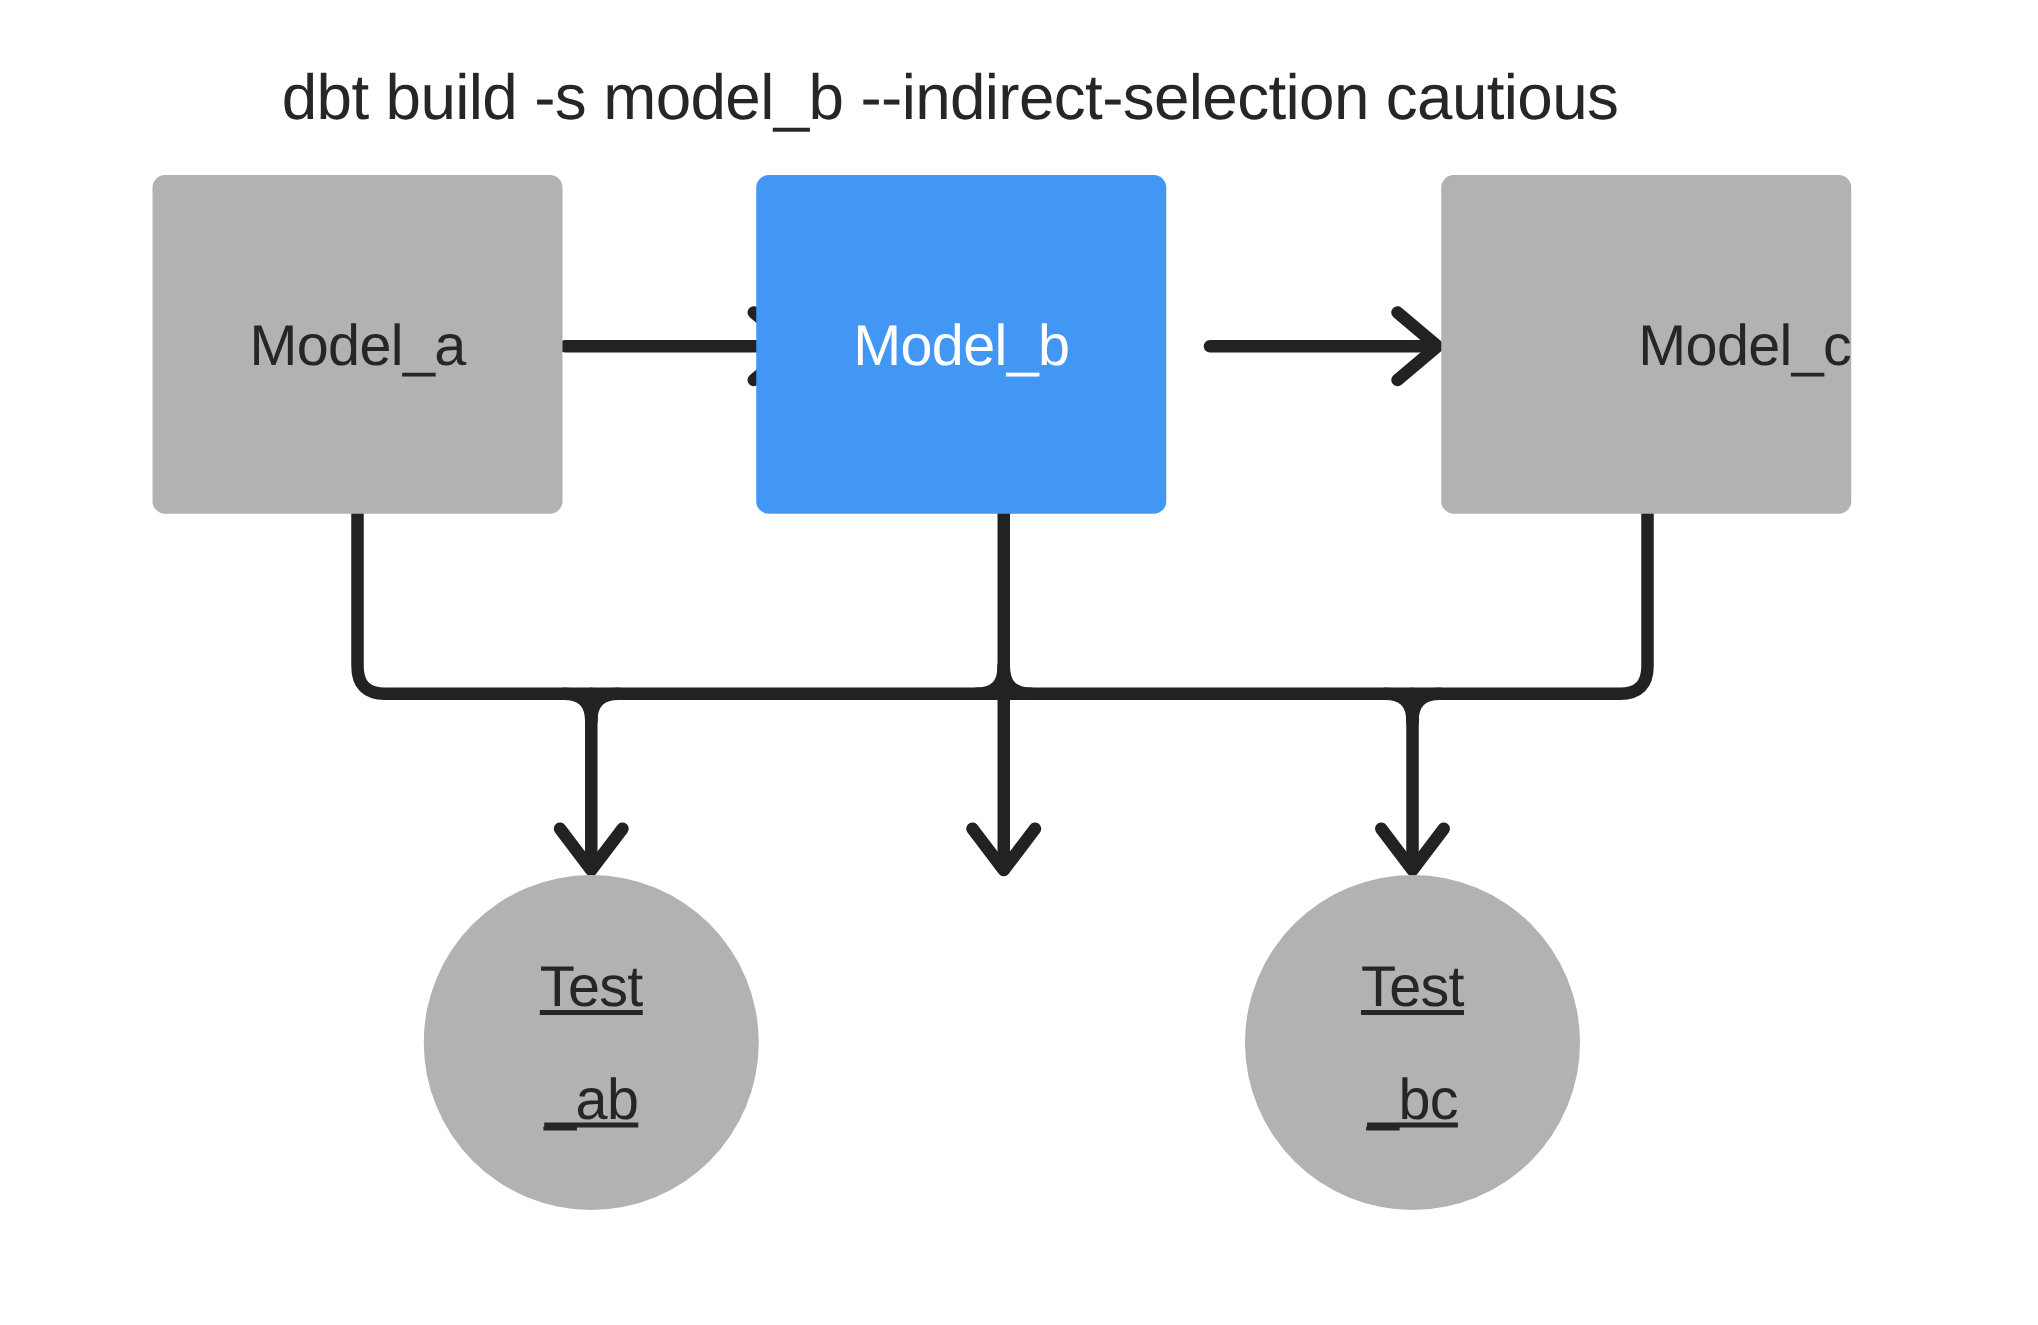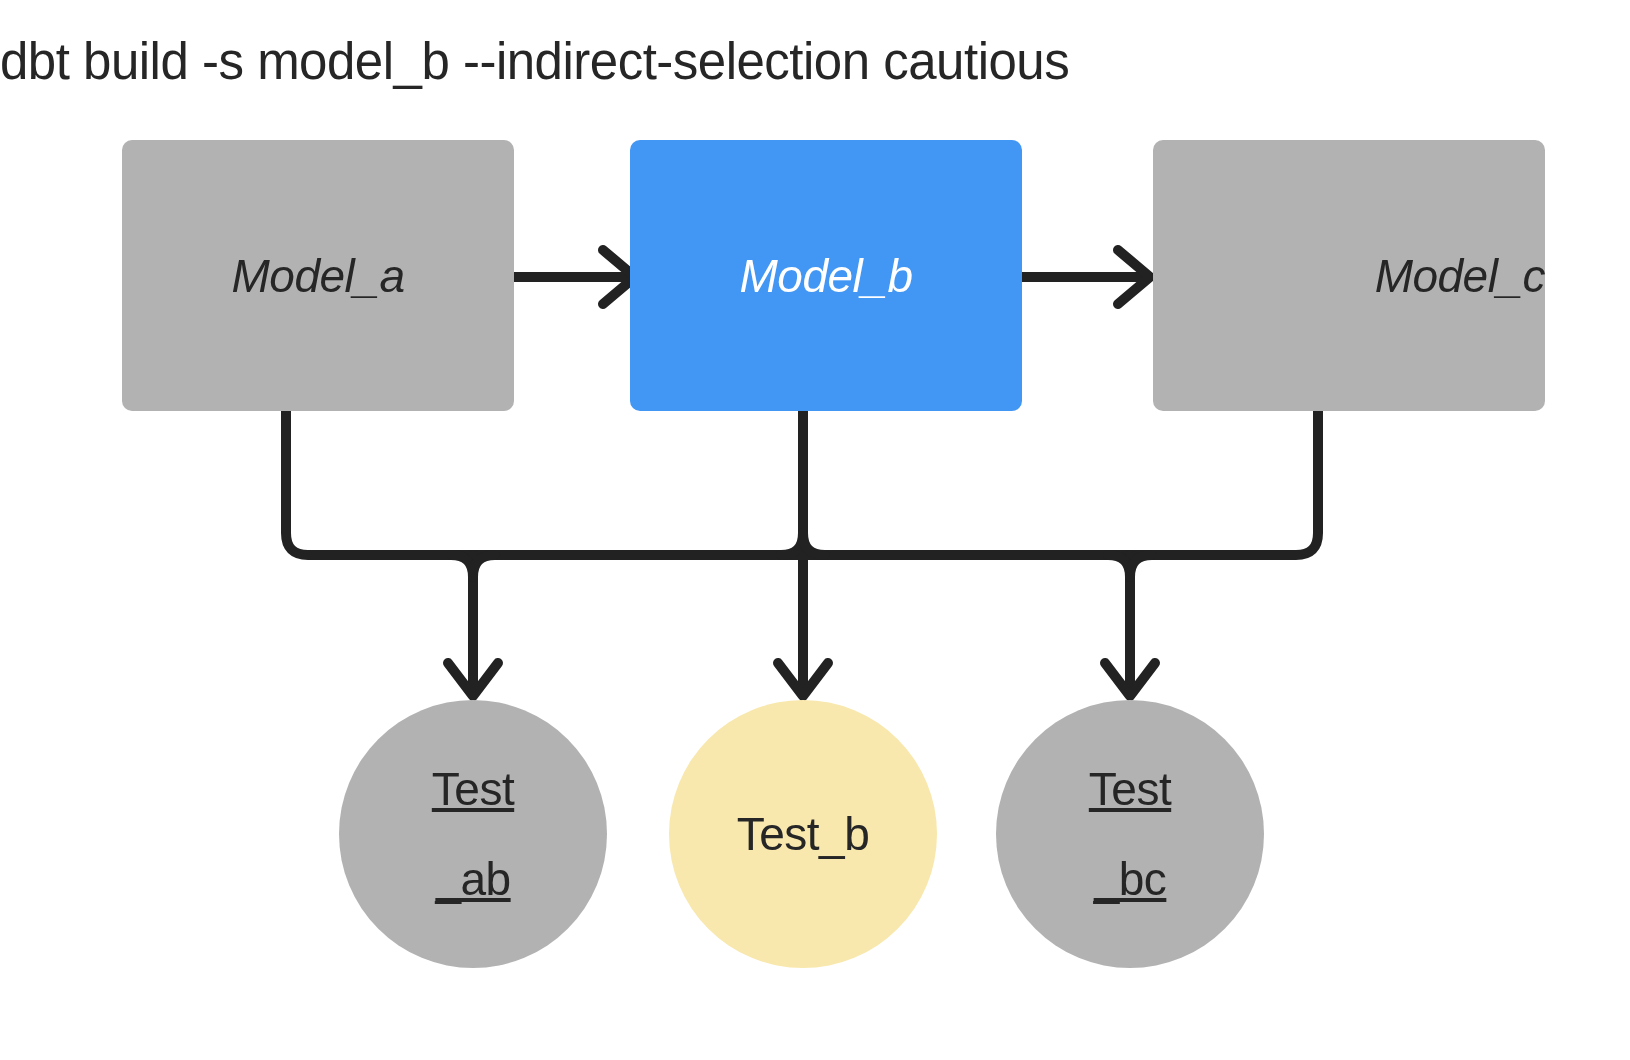--- a/index.html
+++ b/index.html
@@ -10,52 +10,52 @@
   }
   .canvas {
     position: relative;
     width: 1630px;
     height: 1060px;
     background: var(--background, #ffffff);
     overflow: hidden;
   }
   .title {
     position: absolute;
-    top: 32px;
+    top: 48px;
     left: 0;
     width: 1520px;
+    text-align: center;
     font-size: 51px;
     letter-spacing: -0.5px;
     color: var(--text-dark, #1f1f1f);
     white-space: nowrap;
   }
   .edge-layer {
     position: absolute;
     top: 0;
     left: 0;
   }
   .edge {
     fill: none;
     stroke: var(--edge, #222222);
     stroke-width: 10;
     stroke-linecap: round;
     stroke-linejoin: round;
   }
   .node {
     position: absolute;
-    width: 392px;
+    width: 328px;
     height: 271px;
     top: 140px;
     border-radius: 10px;
     display: flex;
     align-items: center;
     justify-content: center;
     font-size: 46px;
     letter-spacing: -0.5px;
-    font-style: italic;
   }
   .node.gray   { background: var(--node-gray, #b2b2b2); color: var(--text-dark, #2a2a2a); }
   .node.blue   { background: var(--node-selected, #4296f4); color: var(--text-light, #ffffff); }
   .circle {
     position: absolute;
     width: 268px;
     height: 268px;
     top: 700px;
     border-radius: 50%;
     display: flex;
@@ -64,21 +64,21 @@
     justify-content: center;
     font-size: 46px;
     letter-spacing: -0.5px;
     line-height: 90px;
     color: var(--text-dark, #2a2a2a);
     text-align: center;
   }
   .circle.gray   { background: var(--node-gray, #b2b2b2); text-decoration: underline; }
   .circle.yellow { background: var(--node-indirect, #f8e8ad); }
   .node-a { left: 122px; }
-  .node-b { left: 630px; text-align: right; }
+  .node-b { left: 605px; text-align: right; }
   .node-c { left: 1153px; justify-content: flex-end; }
   .test-ab { left: 339px; }
   .test-b  { left: 669px; }
   .test-bc { left: 996px; }
 </style>
 </head>
 <body>
 
 <div class="canvas">
 
@@ -118,21 +118,18 @@
     <span>Model_b</span>
   </div>
   <div class="node gray node-c">
     <span>Model_c</span>
   </div>
 
   <div class="circle gray test-ab">
     <span>Test</span>
     <span>_ab</span>
   </div>
-  <div class="circle yellow test-b">
-    <span>Test_b</span>
-  </div>
   <div class="circle gray test-bc">
     <span>Test</span>
     <span>_bc</span>
   </div>
 
 </div>
 
 </body></html>

